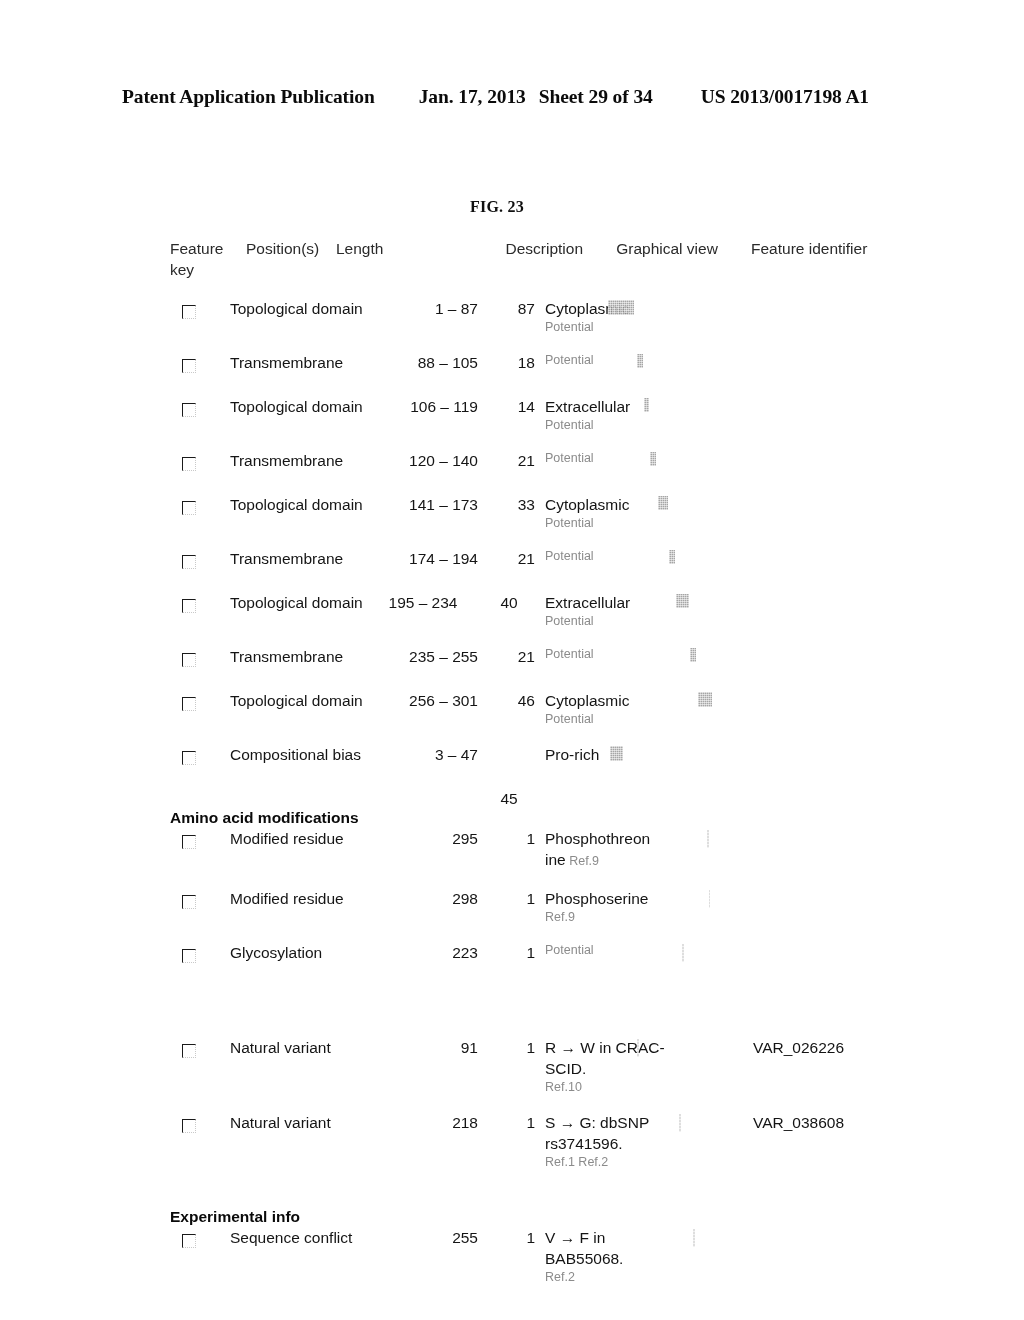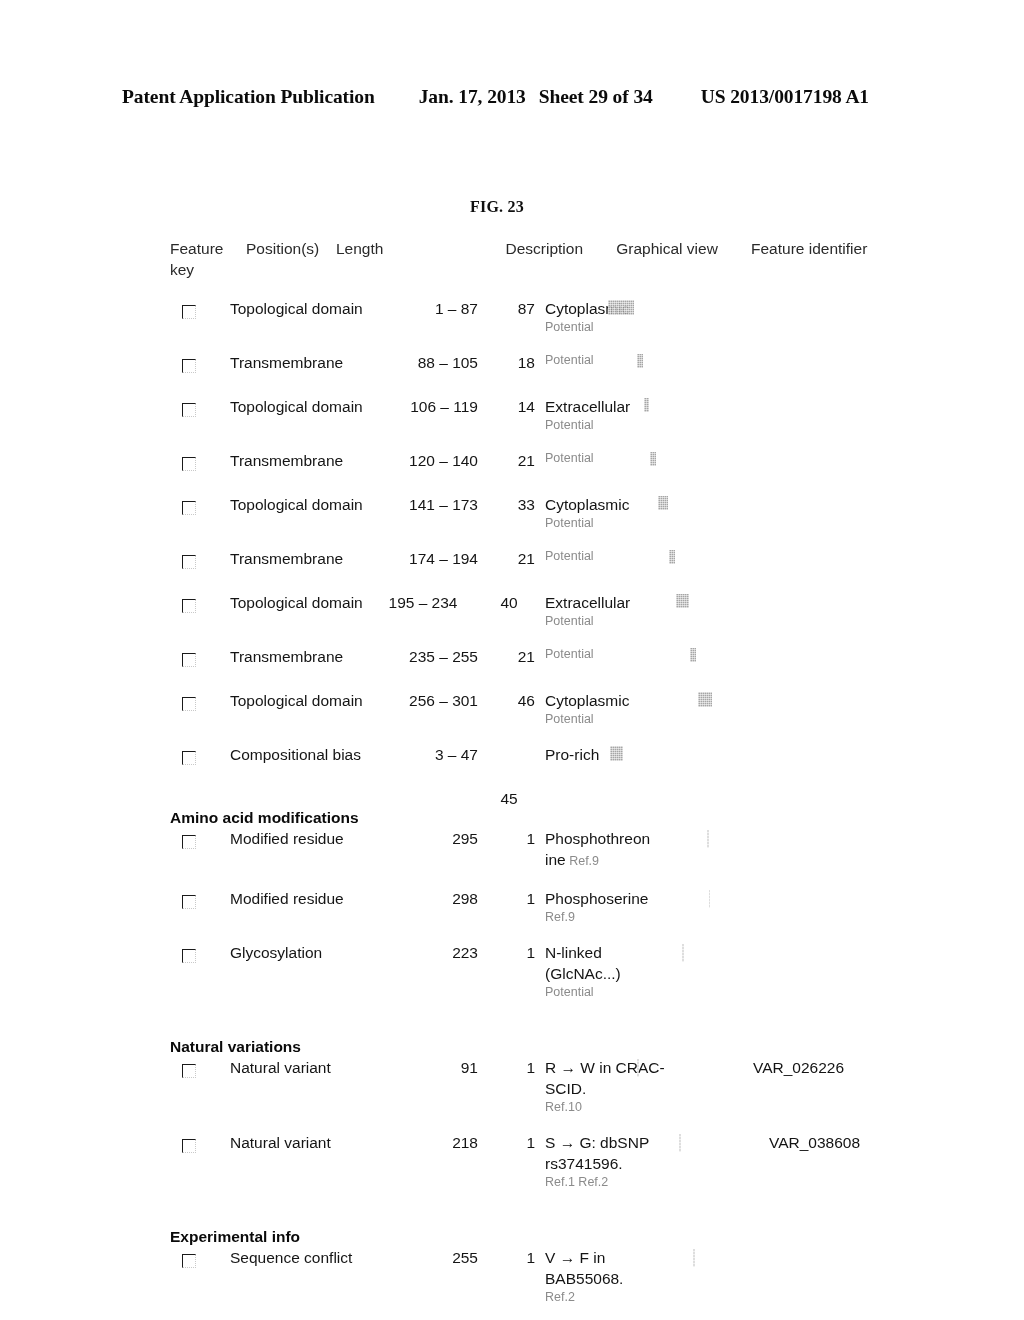--- a/index.html
+++ b/index.html
@@ -409,31 +409,29 @@
         </div>
       </div>
       <div class="row feature-row" style="height: 73px;">
         <div class="cell c-key" style="position: static; float: left; width: 62px;">
           <span class="checkbox-glyph"></span>
         </div>
         <div class="cell" style="left: 62px; top: 0px; width: 150px;">Glycosylation</div>
         <div class="cell" style="left: 200px; top: 0px; width: 110px; text-align: right;">223</div>
         <div class="cell" style="left: 315px; top: 0px; width: 52px; text-align: right;">1</div>
         <div class="cell" style="left: 377px; top: 0px; width: 130px;">
-          <span class="desc-main">N-linked (GlcNAc...)</span>
           <span class="desc-sub">Potential</span>
         </div>
         <div class="cell" style="left: 440px; top: 0px; width: 160px;">
           <div class="graph-track">
             <div class="graph-mark faint" style="left: 48%; width: 0.9%; height: 18px;"></div>
           </div>
         </div>
       </div>
       <div class="sp-20"></div>
-      <div class="section-heading">Natural variations</div>
       <div class="row feature-row" style="height: 73px;">
         <div class="cell c-key" style="position: static; float: left; width: 62px;">
           <span class="checkbox-glyph"></span>
         </div>
         <div class="cell" style="left: 62px; top: 0px; width: 150px;">Natural variant</div>
         <div class="cell" style="left: 200px; top: 0px; width: 110px; text-align: right;">91</div>
         <div class="cell" style="left: 315px; top: 0px; width: 52px; text-align: right;">1</div>
         <div class="cell" style="left: 377px; top: 0px; width: 130px;">
           <span class="desc-main">R → W in CRAC-SCID.</span>
           <span class="desc-sub">Ref.10</span>
@@ -454,21 +452,21 @@
         <div class="cell" style="left: 315px; top: 0px; width: 52px; text-align: right;">1</div>
         <div class="cell" style="left: 377px; top: 0px; width: 130px;">
           <span class="desc-main">S → G: dbSNP rs3741596.</span>
           <span class="desc-sub">Ref.1 Ref.2</span>
         </div>
         <div class="cell" style="left: 440px; top: 0px; width: 160px;">
           <div class="graph-track">
             <div class="graph-mark faint" style="left: 46%; width: 0.9%; height: 18px;"></div>
           </div>
         </div>
-        <div class="cell" style="left: 585px; top: 0px; width: 92px; margin-left: 16px;"><span class="fid-text">VAR_038608</span></div>
+        <div class="cell" style="left: 585px; top: 0px; width: 92px;"><span class="fid-text">VAR_038608</span></div>
       </div>
       <div class="sp-20"></div>
       <div class="section-heading">Experimental info</div>
       <div class="row feature-row" style="height: 73px;">
         <div class="cell c-key" style="position: static; float: left; width: 62px;">
           <span class="checkbox-glyph"></span>
         </div>
         <div class="cell" style="left: 62px; top: 0px; width: 150px;">Sequence conflict</div>
         <div class="cell" style="left: 200px; top: 0px; width: 110px; text-align: right;">255</div>
         <div class="cell" style="left: 315px; top: 0px; width: 52px; text-align: right;">1</div>

